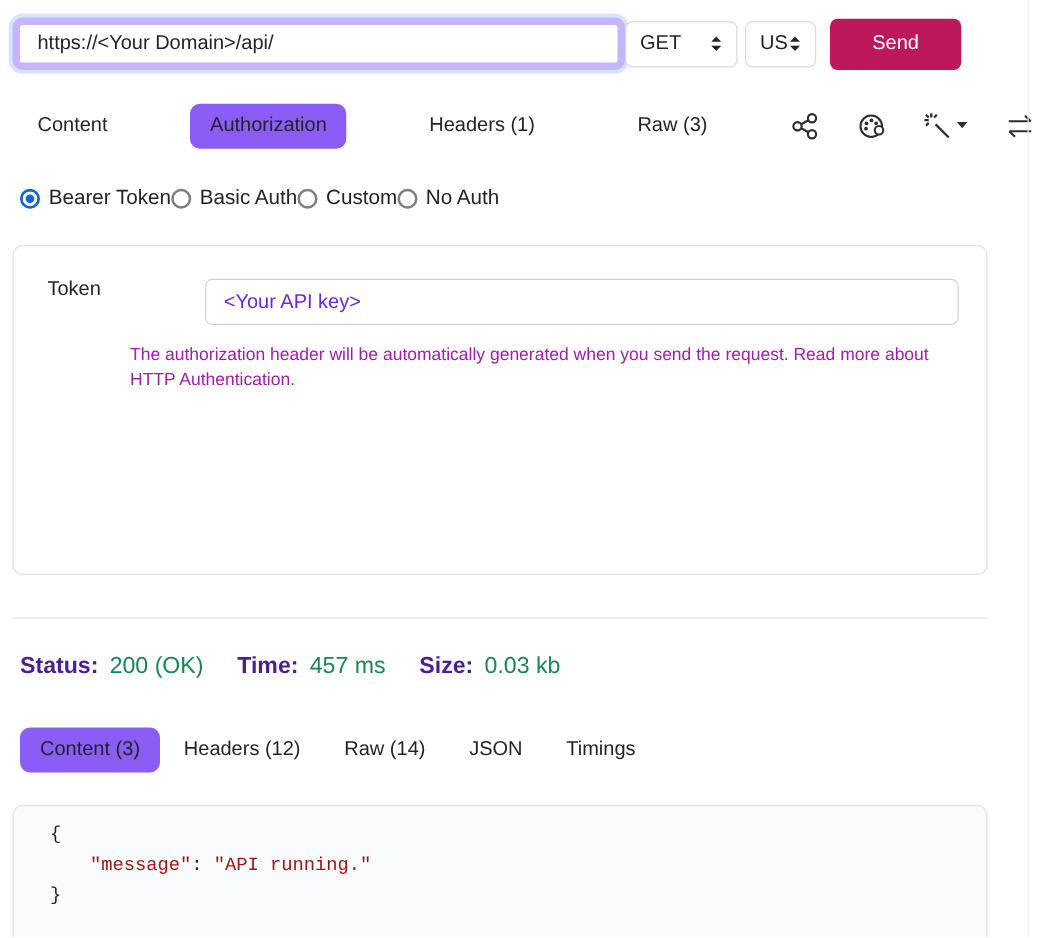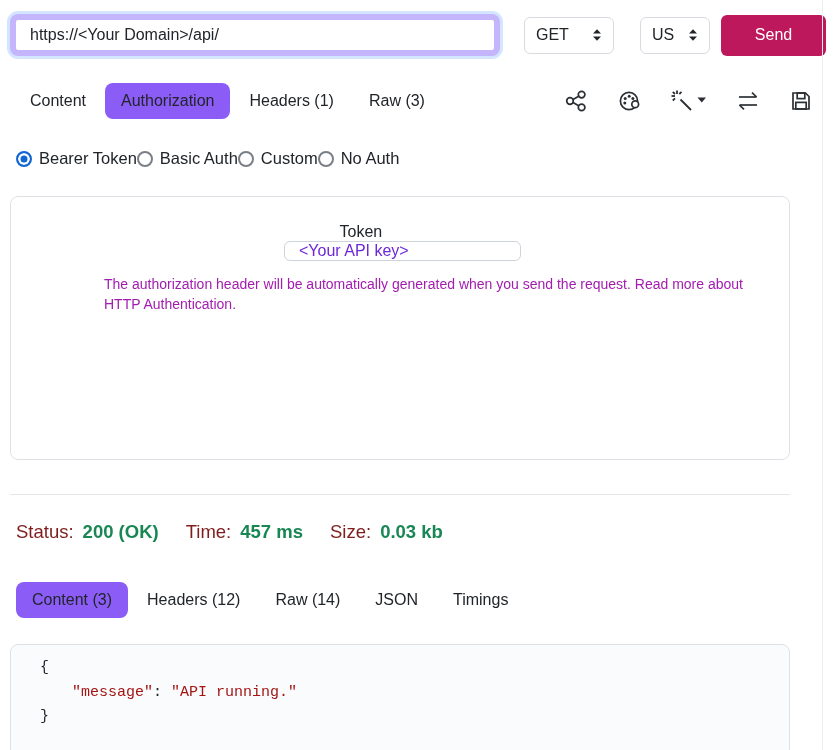--- a/index.html
+++ b/index.html
@@ -14,57 +14,57 @@
     width:490px; height:42px; border:6px solid #c4b5fd; border-radius:8px;
     box-shadow:0 0 0 3px rgba(13,110,253,.18);
     padding:0 14px; font-size:16px; color:#212529; outline:none;
     font-family:"Liberation Sans","DejaVu Sans",sans-serif;
   }
   .select-box {
     height:37px; border:1px solid #d8dbdf; border-radius:6px; background:#fff;
     display:flex; align-items:center; justify-content:space-between;
     padding:0 11px; font-size:16px; cursor:pointer;
   }
-  .select-method { width:90px; margin-left:24px;text-align:center; }
-  .select-region { width:70px; margin-left:26px; }
+  .select-method { width:90px; margin-left:0;text-align:center; }
+  .select-region { width:57px; margin-left:6px; }
   .send-btn {
     width:105px; height:41px; margin-left:11px; background:#be185d; border:none;
     border-radius:6px; color:#fff; font-size:16px; cursor:pointer;
     font-family:"Liberation Sans","DejaVu Sans",sans-serif;
   }
 
   
-  .tabs-row { display:flex; align-items:center; margin:27px 12px 0 14px; }
+  .tabs-row { display:flex; align-items:center; margin:27px 12px 0 14px;gap:47px; }
   .tab { padding:9px 16px; font-size:16px; border-radius:8px; margin-right:3px; cursor:pointer; white-space:nowrap; }
   .tab.active { background:#8b5cf6; }
   .icon-group { margin-left:auto; display:flex; align-items:center; gap:29px; padding-right:12px; }
   .icon-btn { display:flex; align-items:center; cursor:pointer; }
 
   
   .radio-row { display:flex; align-items:center; margin:30px 0 0 16px; }
   .radio-opt { display:flex; align-items:center; gap:7px; font-size:16.5px; cursor:pointer; }
   .radio-dot { width:16px; height:16px; border-radius:50%; border:2px solid #787f86; background:#fff; flex:none; }
   .radio-dot.checked { border:2px solid #1266d4; background:#1266d4; box-shadow:inset 0 0 0 2.5px #fff; }
 
   
   .token-panel { margin:28px 47px 0 10px; height:264px; border:1px solid #dee2e6; border-radius:8px; }
-  .token-row { display:flex; align-items:center; padding:26px 22px 0 27px;flex-direction:column; }
+  .token-row { display:flex; align-items:flex-start; padding:26px 22px 0 27px; }
   .token-label { width:126px; font-size:16px; flex:none; }
   .token-input {
     flex:1; height:37px; border:1px solid #ced4da; border-radius:6px; padding:0 14px;
     font-size:16px; color:#6d28d9; outline:none;
     font-family:"Liberation Sans","DejaVu Sans",sans-serif;
   }
   .help-text { margin:13px 32px 0 93px; font-size:14px; line-height:20px; color:#a21caf; }
 
   
   .divider { height:1px; background:#e5e6e8; margin:34px 47px 0 10px; }
   .status-row { display:flex; align-items:baseline; margin:26px 0 0 16px; font-size:18.5px; }
-  .status-row .lbl { color:#7f1d1d; margin-right:9px; }
-  .status-row .val { color:#198754; font-weight:700; margin-right:27px; }
+  .status-row .lbl { color:#4c1d95; margin-right:9px;font-weight:bold; }
+  .status-row .val { color:#198754; font-weight:400; margin-right:27px; }
 
   
   .resp-tabs { display:flex; align-items:flex-start; margin:39px 12px 0 16px; }
   .code-block {
     margin:26px 47px 0 10px; height:130px; background:#fafbfc; border:1px solid #dee2e6;
     border-radius:8px; padding:11px 0 0 29px;
     font-family:"Liberation Mono","DejaVu Sans Mono",monospace; font-size:15px; line-height:24.5px;
     color:#1f2328;
   }
   .code-line.indent { margin-left:32px; }

